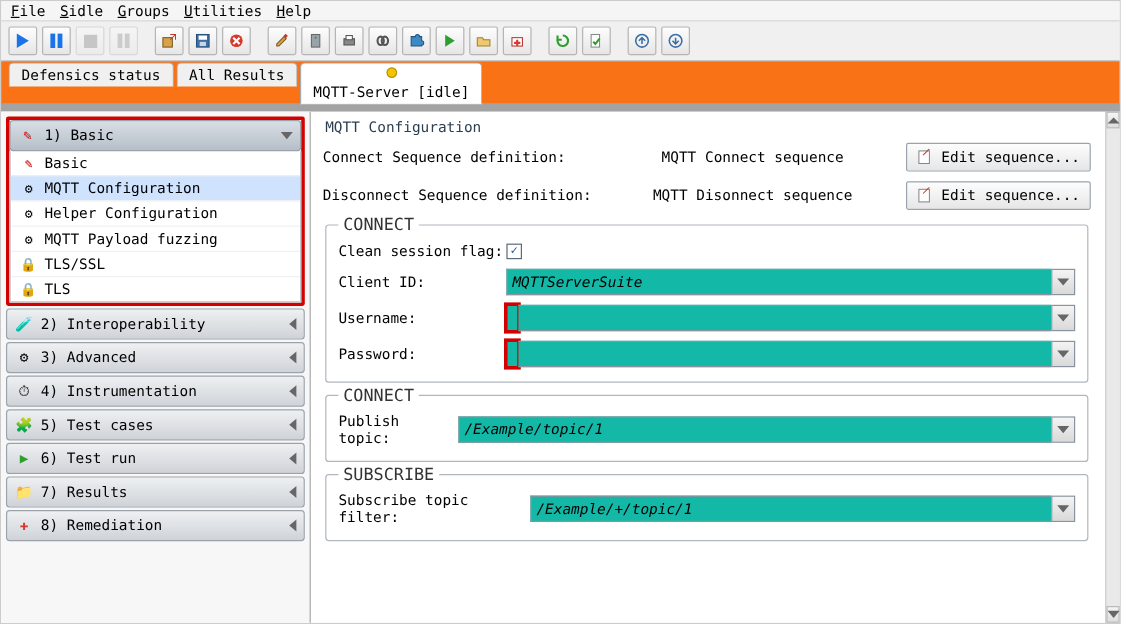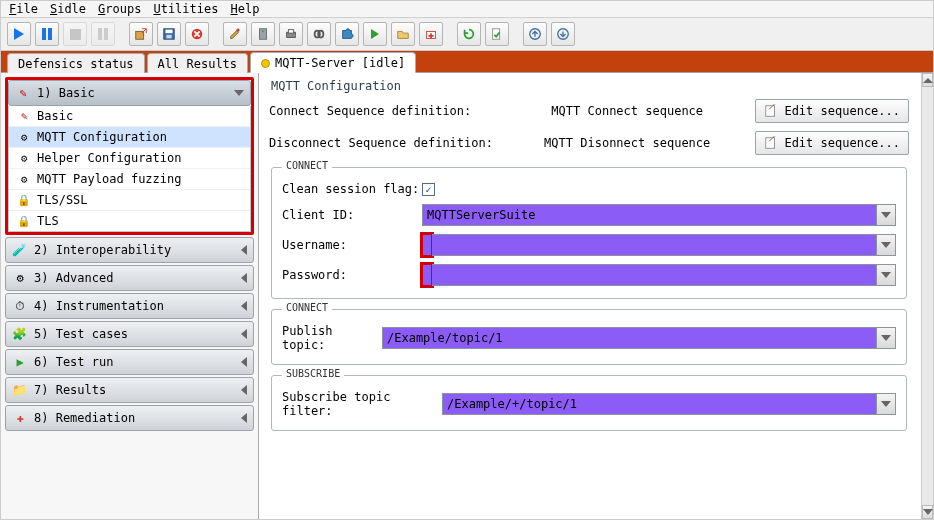--- a/index.html
+++ b/index.html
@@ -16,23 +16,23 @@
   .tb-sep { width:6px; }
   
   .icon-play { width:0;height:0;border-left:10px solid #1a73e8;border-top:6px solid transparent;border-bottom:6px solid transparent; }
   .icon-pause { display:flex; gap:2px; }
   .icon-pause b { display:block;width:4px;height:12px;background:#1a73e8; }
   .icon-stop { width:11px;height:11px;background:#888; }
   .icon-stepbars{display:flex;gap:2px;}
   .icon-stepbars b{display:block;width:4px;height:12px;background:#999;}
   .icon-play-sm { width:0;height:0;border-left:8px solid #2e9e2e;border-top:5px solid transparent;border-bottom:5px solid transparent; }
   
-  .tabstrip { display:flex; align-items:center; padding:0 6px; background:#c2410c; border-bottom:1px solid #a3a3a3; gap:2px; }
+  .tabstrip { display:flex; align-items:flex-start; padding:0 6px; background:#f97316; border-bottom:7px solid #a3a3a3; gap:2px; }
   .tab { padding:3px 10px 2px; background:#f0f0f0; border:1px solid #aaa; border-bottom:none; border-radius:4px 4px 0 0; position:relative; top:1px; display:flex; align-items:center; gap:5px;}
-  .tab.active { background:#fff; border-bottom:1px solid #fff; }
+  .tab.active { background:#fff; border-bottom:1px solid #fff;flex-direction:column; }
   .dot-yellow { width:9px;height:9px;background:#f5c400;border-radius:50%;border:1px solid #b69400; }
   
   .split { flex:1; display:flex; min-height:0; background:#fff; }
   .sidebar { width:258px; border-right:1px solid #aaa; background:#f7f7f7; display:flex; flex-direction:column; padding:4px 4px; gap:2px; overflow:auto; }
   .content { flex:1; padding:6px 10px 6px 8px; overflow:auto; }
   
   .sec-header { display:flex; align-items:center; gap:6px; padding:4px 6px; background:linear-gradient(#eef0f2,#cfd3d8); border:1px solid #9aa3ac; border-radius:3px; position:relative; }
   .sec-header .arrow { margin-left:auto; }
   .chev { width:0;height:0;border-left:5px solid transparent;border-right:5px solid transparent; }
   .chev.down { border-top:6px solid #666; }
@@ -41,27 +41,27 @@
   .sec-red { color:#c00; }
   .redbox { border:3px solid #d40000; border-radius:2px; }
   .subtree { background:#fff; border:1px solid #bfc6cd; border-top:none; padding:0; }
   .tree-item { display:flex; align-items:center; gap:6px; padding:3px 8px; border-top:1px solid #eef0f2; }
   .tree-item:first-child { border-top:none; }
   .tree-item.selected { background:#cfe3ff; }
   .mini-icon { width:14px; height:14px; display:flex; align-items:center; justify-content:center; font-size:11px; }
   
   .panel-title { color:#2c3e50; padding:0 2px 2px 4px; }
   .groupbox { border:1px solid #b0b7bf; border-radius:3px; padding:10px 8px 8px; margin:8px 4px 10px; position:relative; }
-  .groupbox > .legend { position:absolute; top:-8px; left:10px; background:#fff; padding:0 4px; color:#333; font-size:10px; }
+  .groupbox > .legend { position:absolute; top:-8px; left:10px; background:#fff; padding:0 4px; color:#333; font-size:14px; }
   .row { display:flex; align-items:center; gap:0; padding:4px 2px; }
   .lbl { width:230px; }
   .lbl-short { width:160px; }
   .lbl-mid { width:140px; }
   .val { flex:1;text-align:center; }
-  .txt { display:flex; align-items:center; border:1px solid #8a94a0; background:#8b5cf6; height:22px; padding:0 4px; }
+  .txt { display:flex; align-items:center; border:1px solid #8a94a0; background:#14b8a6; height:22px; padding:0 4px;font-style:italic; }
   .combo { display:flex; }
   .combo .txt { flex:1; border-right:none; }
   .combo .dd { width:20px; height:22px; border:1px solid #8a94a0; background:linear-gradient(#f4f4f4,#d9d9d9); display:flex; align-items:center; justify-content:center; }
   .btn { display:flex; align-items:center; gap:6px; padding:2px 8px; height:24px; border:1px solid #9aa3ac; background:linear-gradient(#fdfdfd,#e6e6e6); border-radius:2px; white-space:nowrap; }
   .chk { width:13px; height:13px; border:1px solid #5a6b7d; background:#fff; display:flex; align-items:center; justify-content:center; font-size:10px; color:#1a4b9a; }
   .hl-red { outline:3px solid #d40000; outline-offset:-1px; }
   .sm-ic { width:14px;height:14px; }
   .scrollbar-v { width:12px; background:#e9e9e9; border-left:1px solid #ccc; display:flex; flex-direction:column; }
   .sb-btn { height:14px; background:linear-gradient(#f5f5f5,#ddd); border:1px solid #bbb; display:flex;align-items:center;justify-content:center;}
   .sb-track { flex:1; }

